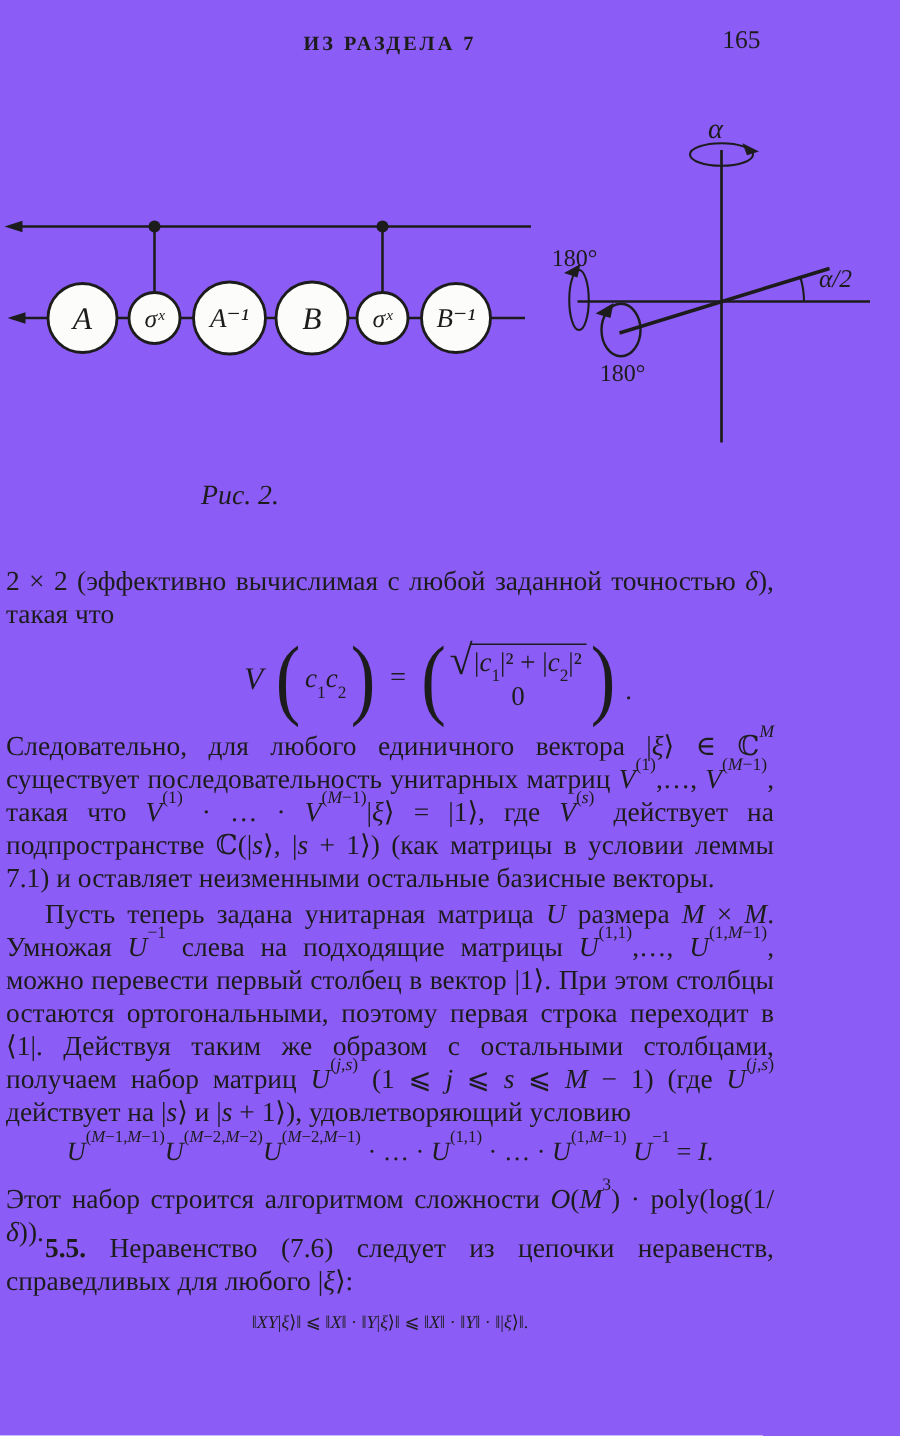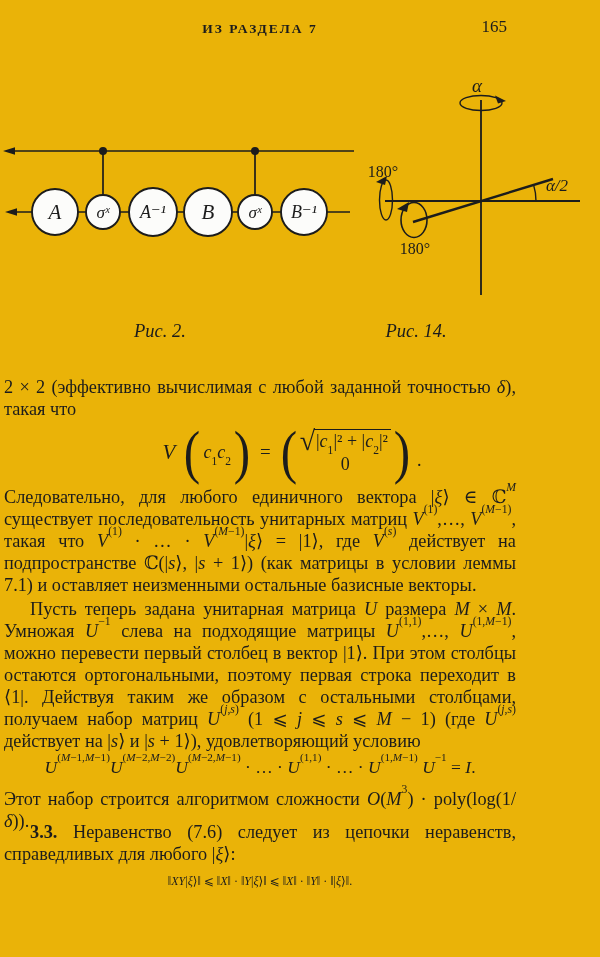--- a/index.html
+++ b/index.html
@@ -1,18 +1,18 @@
 <!DOCTYPE html>
 <html><head>
 <meta charset="utf-8">
 <style>
   html,body{margin:0;padding:0;background:#ffffff;}
   .page{
     position:relative; width:600px; height:957px; overflow:hidden;
-    background:#eab308; color:#1c1c1c;
+    background:#8b5cf6; color:#1c1c1c;
     font-family:"Liberation Serif","DejaVu Serif","DejaVu Sans",serif;
   }
   
   .running-head{
     position:absolute; top:21px; left:0; width:520px; text-align:center;
     font-size:13.5px; font-weight:bold; letter-spacing:2px;
   }
   .page-number{
     position:absolute; top:17px; left:471px; width:36px; text-align:right;
     font-size:17px;
@@ -101,21 +101,20 @@
     <ellipse cx="58" cy="148" rx="13" ry="17.5" stroke-width="1.6"></ellipse>
     <polygon class="arrow" points="41,137 53,130 51,140"></polygon>
     <path d="M 177.6,112.9 A 55,55 0 0 1 180,129" stroke-width="1.4"></path>
     <text x="121" y="20" font-size="19" font-style="italic" text-anchor="middle">α</text>
     <text x="27" y="105" font-size="16" text-anchor="middle">180°</text>
     <text x="59" y="182" font-size="16" text-anchor="middle">180°</text>
     <text x="201" y="119" font-size="17" font-style="italic" text-anchor="middle">α/2</text>
   </svg>
 
   <div class="caption caption13">Рис. 2.</div>
-  <div class="caption caption14">Рис. 14.</div>
 
   <div class="tb" style="top:376px;">
     <p>2 × 2 (эффективно вычислимая с любой заданной точностью <i>δ</i>), такая что</p>
   </div>
 
   <div class="tb f1" style="top:423px;">
     <span class="fv">V</span>
     <span class="bigparen">(</span>
     <span class="vstack">
       <span><i>c</i><sub>1</sub></span>
@@ -143,19 +142,19 @@
     <p class="indent">Пусть теперь задана унитарная матрица <i>U</i> размера <i>M</i> × <i>M</i>. Умножая <i>U</i><sup>−1</sup> слева на подходящие матрицы <i>U</i><sup>(1,1)</sup>,…, <i>U</i><sup>(1,<i>M</i>−1)</sup>, можно перевести первый столбец в вектор |1⟩. При этом столбцы остаются ортогональными, поэтому первая строка переходит в ⟨1|. Действуя таким же образом с остальными столбцами, получаем набор матриц <i>U</i><sup>(<i>j</i>,<i>s</i>)</sup> (1 ⩽ <i>j</i> ⩽ <i>s</i> ⩽ <i>M</i> − 1) (где <i>U</i><sup>(<i>j</i>,<i>s</i>)</sup> действует на |<i>s</i>⟩ и |<i>s</i> + 1⟩), удовлетворяющий условию</p>
   </div>
 
   <div class="tb formula-line f2" style="top:752px;"><i>U</i><sup>(<i>M</i>−1,<i>M</i>−1)</sup><i>U</i><sup>(<i>M</i>−2,<i>M</i>−2)</sup><i>U</i><sup>(<i>M</i>−2,<i>M</i>−1)</sup> · … · <i>U</i><sup>(1,1)</sup> · … · <i>U</i><sup>(1,<i>M</i>−1)</sup> <i>U</i><sup>−1</sup> = <i>I</i>.</div>
 
   <div class="tb" style="top:788px;">
     <p>Этот набор строится алгоритмом сложности <i>O</i>(<i>M</i><sup>3</sup>) · poly(log(1/<i>δ</i>)).</p>
   </div>
 
   <div class="tb" style="top:821px;">
-    <p class="indent"><b>3.3.</b> <span>Неравенство (7.6) следует из цепочки неравенств, справедливых для любого |<i>ξ</i>⟩:</span></p>
+    <p class="indent"><b>5.5.</b> <span>Неравенство (7.6) следует из цепочки неравенств, справедливых для любого |<i>ξ</i>⟩:</span></p>
   </div>
 
   <div class="tb formula-line f3" style="top:868px;">‖<i>XY</i>|<i>ξ</i>⟩‖ ⩽ ‖<i>X</i>‖ · ‖<i>Y</i>|<i>ξ</i>⟩‖ ⩽ ‖<i>X</i>‖ · ‖<i>Y</i>‖ · ‖|<i>ξ</i>⟩‖.</div>
 
 
 </div>
 
 </body></html>

